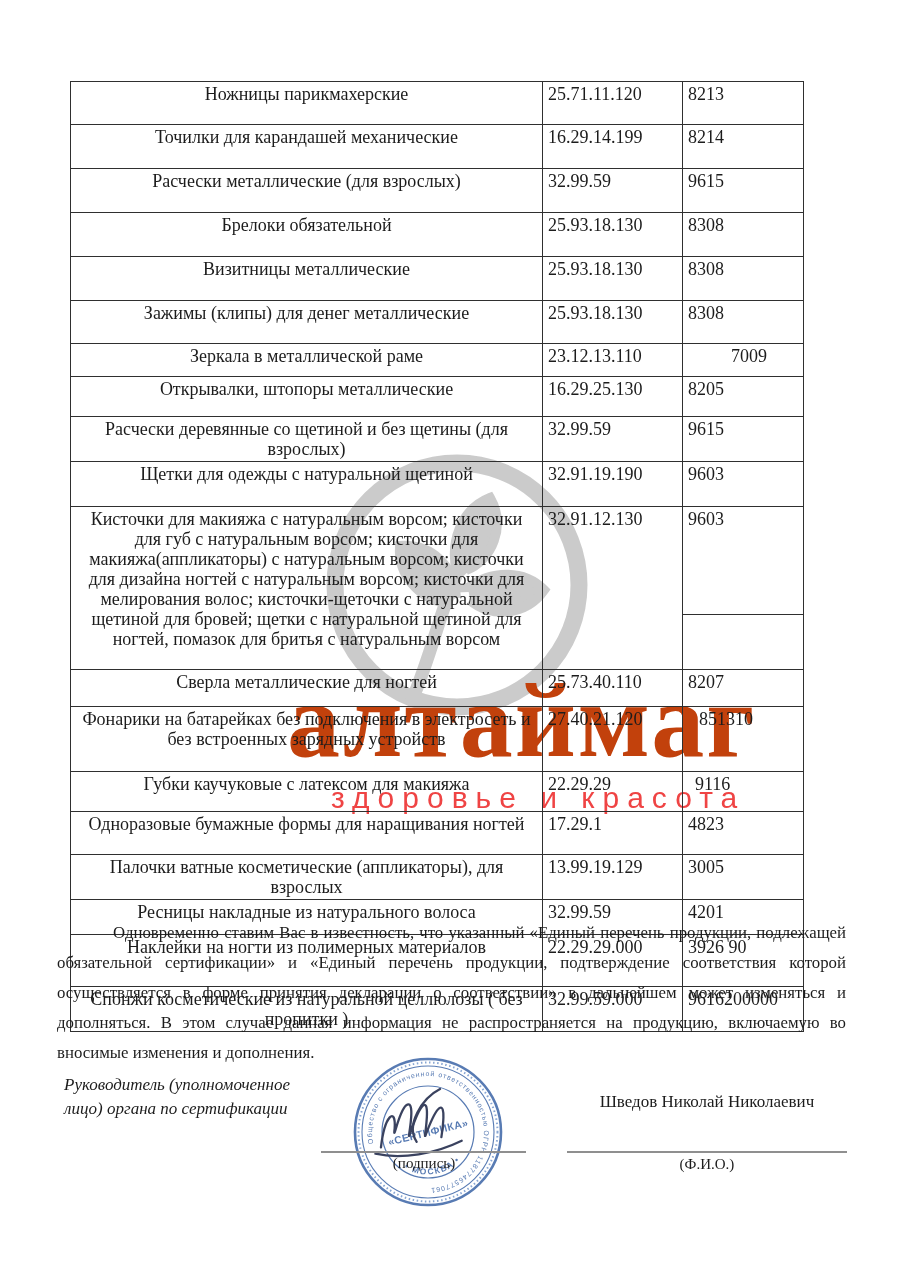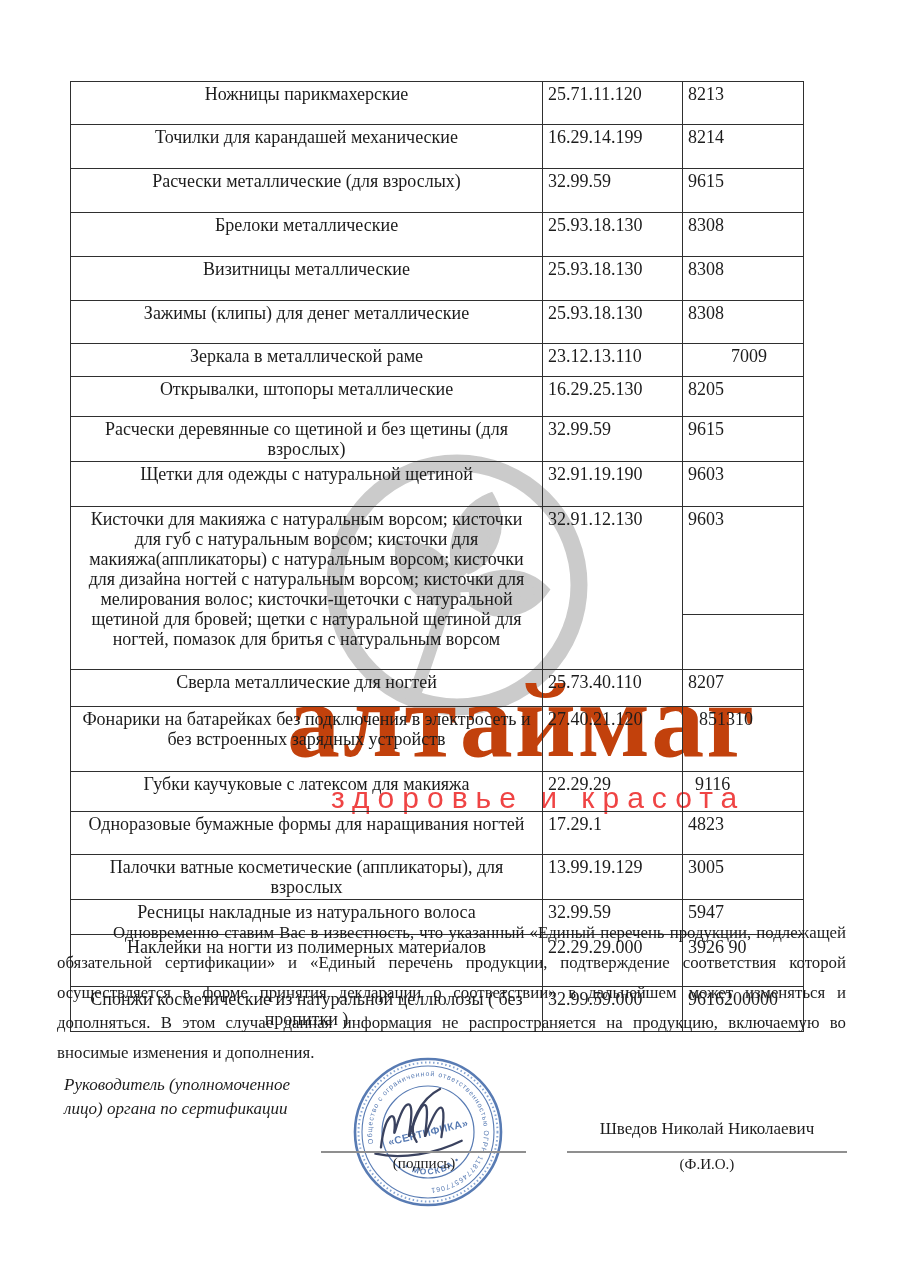--- a/index.html
+++ b/index.html
@@ -53,21 +53,21 @@
   .stamp-svg{position:absolute;left:342px;top:1046px;z-index:2;}
   .sig-line{position:absolute;height:2px;background:#8f8f8f;z-index:3;}
   .sig-line.left{left:321px;top:1151px;width:205px;}
   .sig-line.right{left:567px;top:1151px;width:280px;}
   .sig-caption{
     position:absolute;z-index:3;text-align:center;font-size:15px;
   }
   .cap-podpis{left:344px;top:1155px;width:160px;}
   .cap-fio{left:567px;top:1156px;width:280px;}
   .fio-name{
-    position:absolute;left:567px;top:1119px;width:280px;z-index:3;
+    position:absolute;left:567px;top:1092px;width:280px;z-index:3;
     text-align:center;font-size:17px;
   }
 </style>
 </head>
 <body>
 
 <div class="page">
 
   <svg class="wm-logo" width="274" height="274" viewBox="0 0 274 274">
     <g stroke="#c6c6c6" fill="none" opacity="0.9">
@@ -99,21 +99,21 @@
           <td class="c-name">Точилки для карандашей механические</td>
           <td class="c-code">16.29.14.199</td>
           <td class="c-extra" style="height: 39px;">8214</td>
         </tr>
         <tr>
           <td class="c-name">Расчески металлические (для взрослых)</td>
           <td class="c-code">32.99.59</td>
           <td class="c-extra" style="height: 39px;">9615</td>
         </tr>
         <tr>
-          <td class="c-name">Брелоки металлические</td>
+          <td class="c-name">Брелоки обязательной</td>
           <td class="c-code">25.93.18.130</td>
           <td class="c-extra" style="height: 39px;">8308</td>
         </tr>
         <tr>
           <td class="c-name">Визитницы металлические</td>
           <td class="c-code">25.93.18.130</td>
           <td class="c-extra" style="height: 39px;">8308</td>
         </tr>
         <tr>
           <td class="c-name">Зажимы (клипы) для денег металлические</td>
@@ -169,21 +169,21 @@
           <td class="c-extra" style="height: 38px;">4823</td>
         </tr>
         <tr>
           <td class="c-name">Палочки ватные косметические (аппликаторы), для взрослых</td>
           <td class="c-code">13.99.19.129</td>
           <td class="c-extra" style="height: 40px;">3005</td>
         </tr>
         <tr>
           <td class="c-name">Ресницы накладные из натурального волоса</td>
           <td class="c-code">32.99.59</td>
-          <td class="c-extra" style="height: 30px;">5947</td>
+          <td class="c-extra" style="height: 30px;">4201</td>
         </tr>
         <tr>
           <td class="c-name">Наклейки на ногти из полимерных материалов</td>
           <td class="c-code">22.29.29.000</td>
           <td class="c-extra" style="height: 47px;">3926 90</td>
         </tr>
         <tr>
           <td class="c-name">Спонжи косметические из натуральной целлюлозы ( без пропитки )</td>
           <td class="c-code">32.99.59.000</td>
           <td class="c-extra" style="height: 40px;">9616200000</td>

